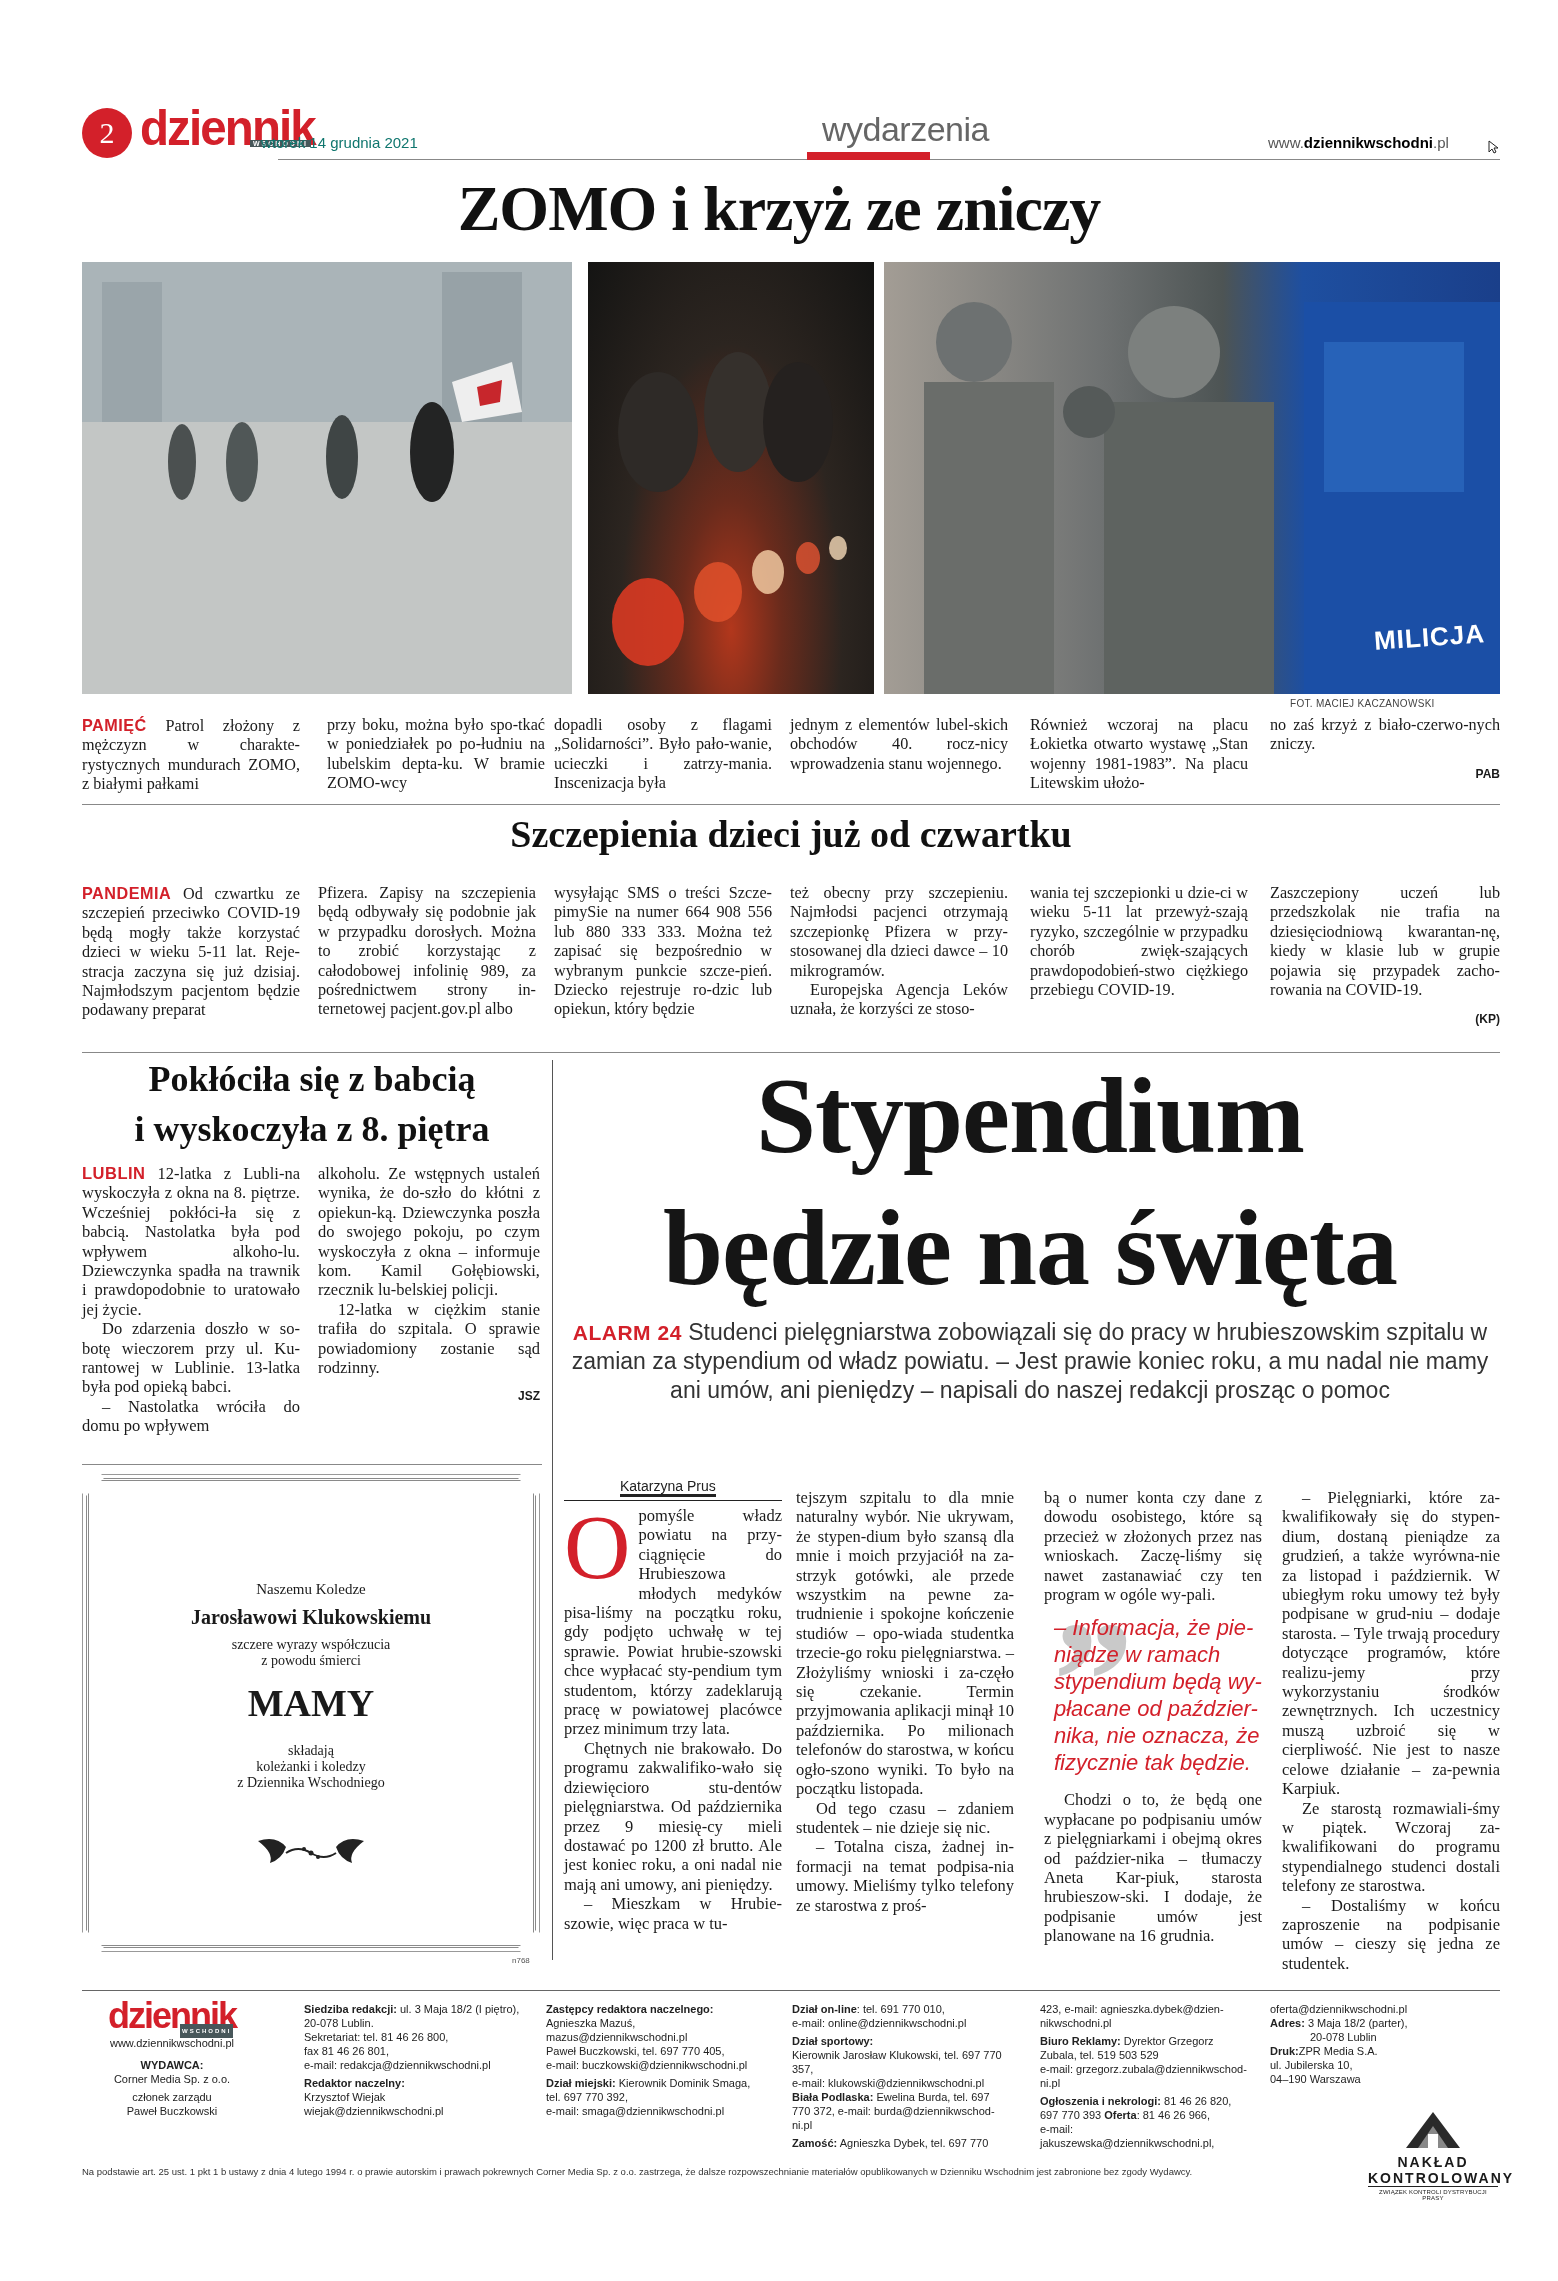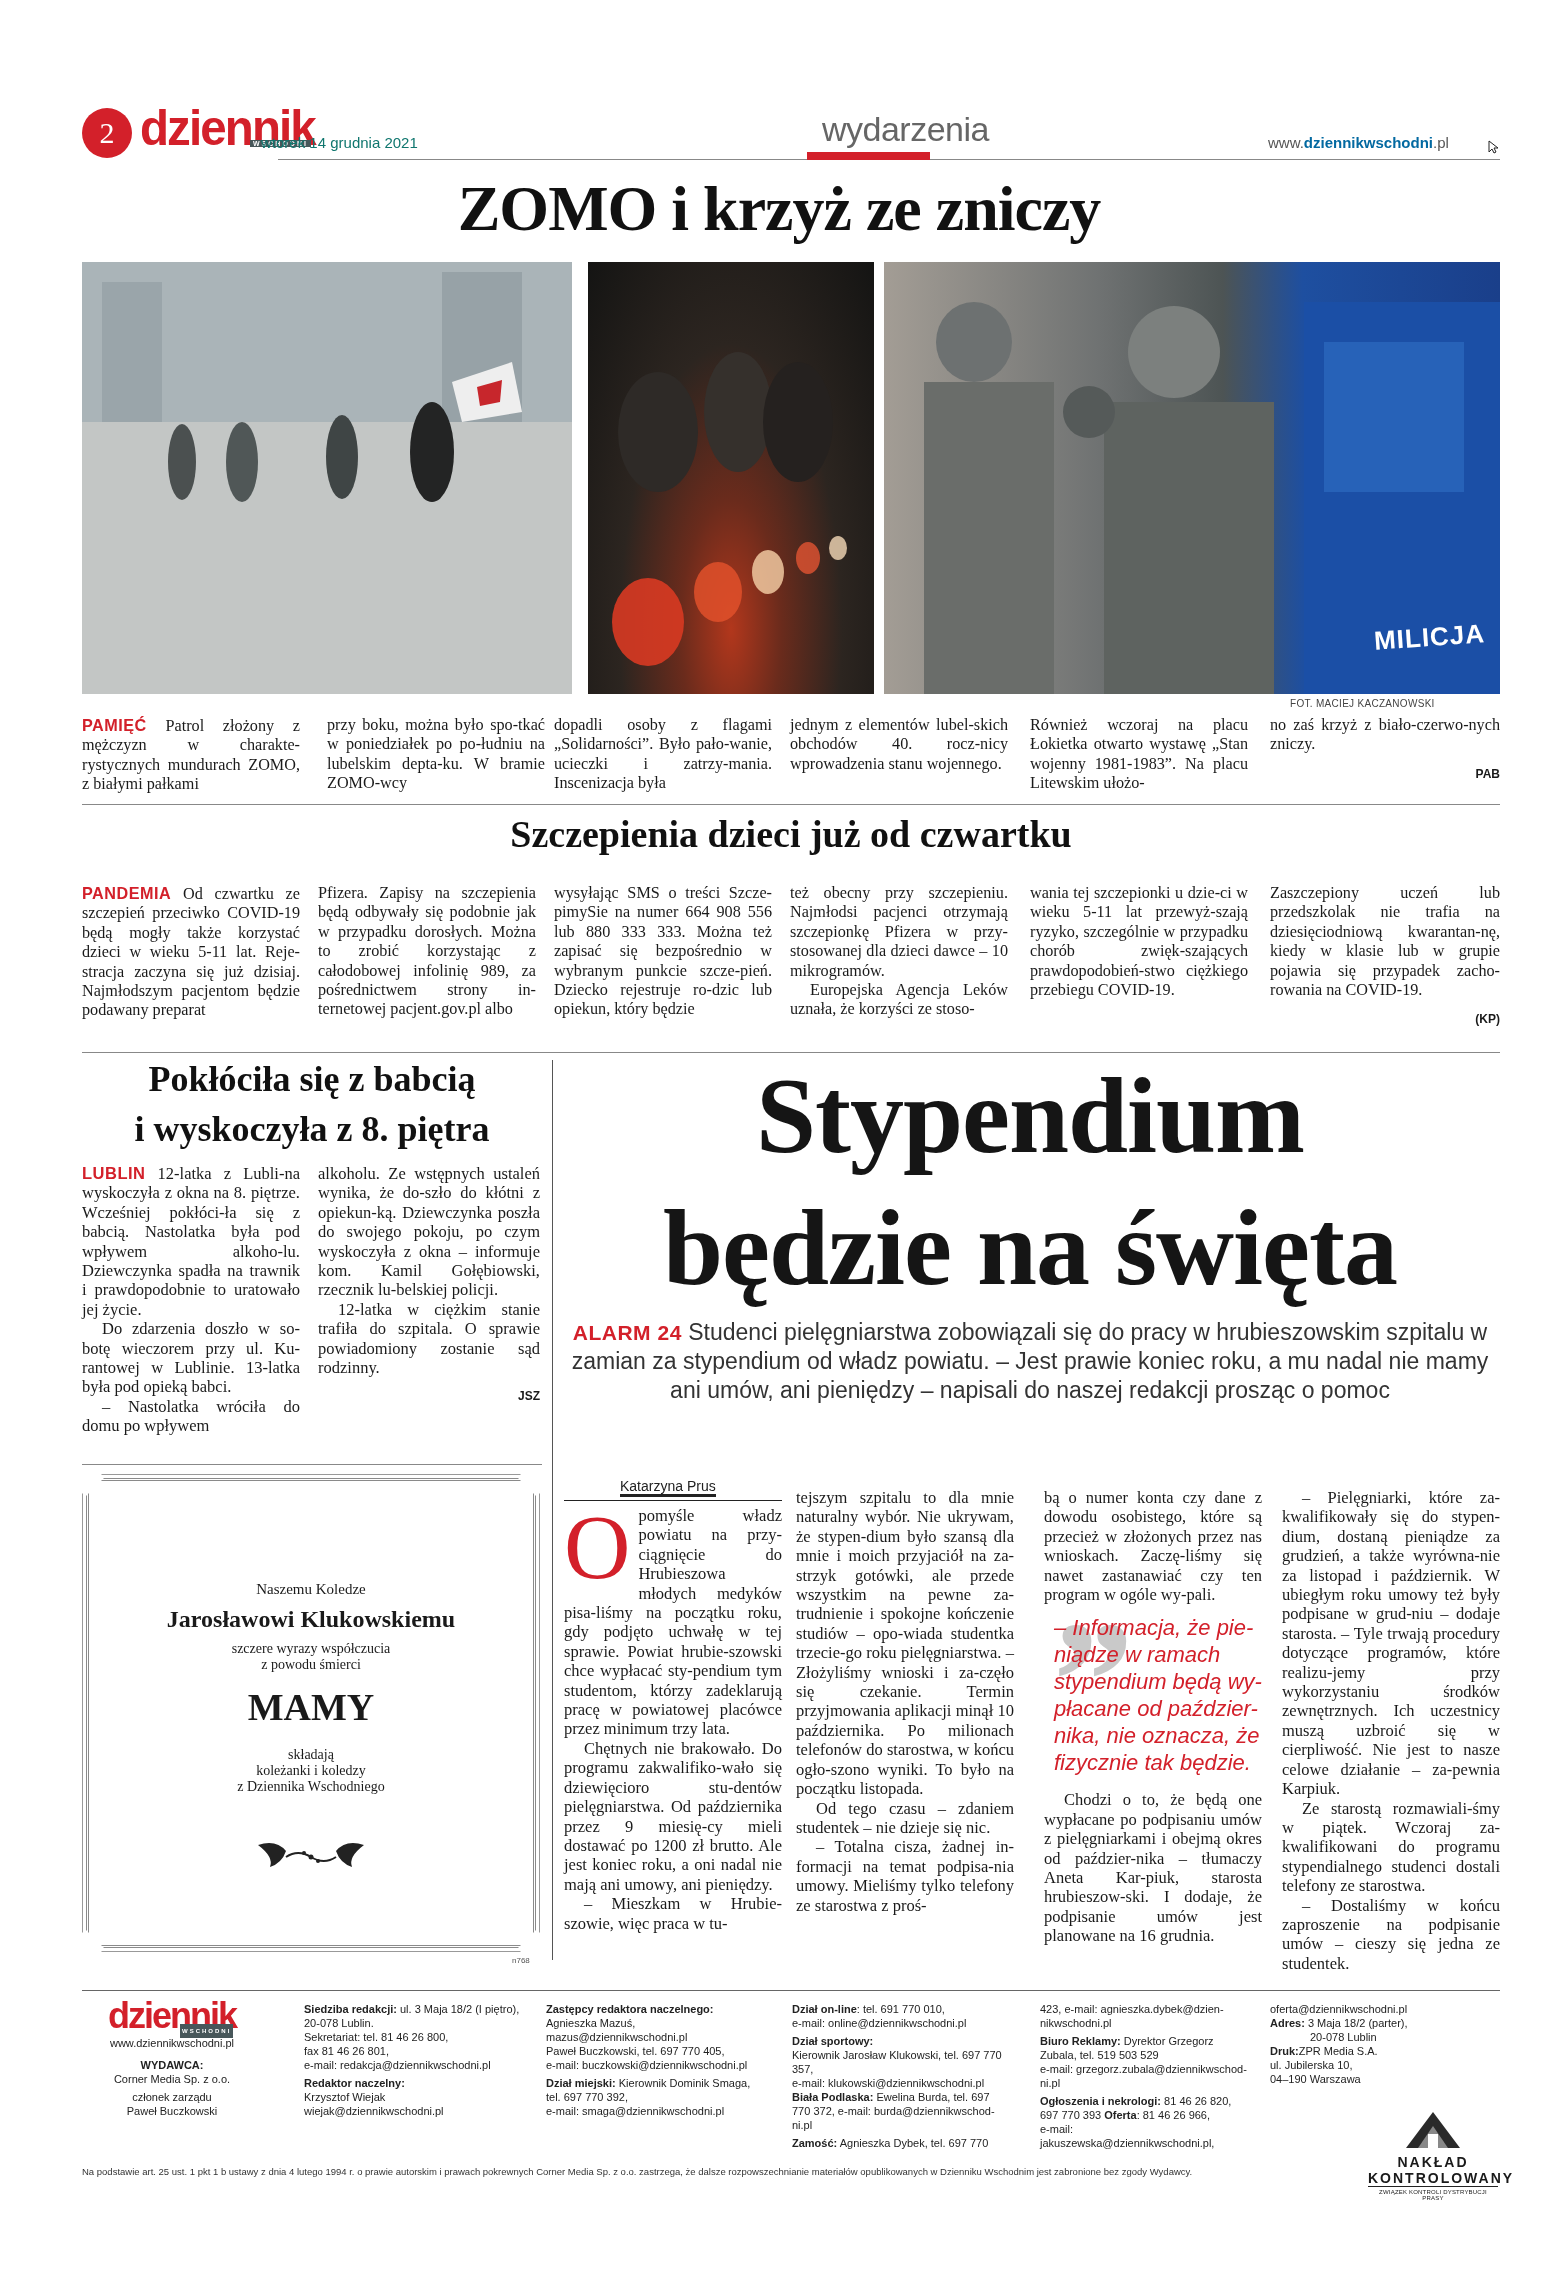--- a/index.html
+++ b/index.html
@@ -9,21 +9,21 @@
   
   .page-num { left: 82px; top: 108px; width: 50px; height: 50px; border-radius: 50%; background: #d3202a; color: #fff; font-family: "Liberation Serif", serif; font-size: 30px; text-align: center; line-height: 50px; }
   .logo { left: 140px; top: 100px; }
   .logo-word { font-family: "Liberation Sans", sans-serif; font-weight: bold; font-size: 50px; color: #d3202a; letter-spacing: -2px; line-height: 56px; transform: scaleX(0.95); transform-origin: left; display: block; }
   .logo-sub { position: absolute; left: 110px; top: 40px; background: #47575a; color: #fff; font-family: "Liberation Sans", sans-serif; font-size: 7px; letter-spacing: 2px; padding: 0 3px; font-weight: bold; }
   .date { left: 261px; top: 134px; font-family: Liberation Sans, sans-serif; font-size: 15px; color: #0f766e; }
   .header-rule { left: 278px; top: 159px; width: 1222px; height: 1px; background: #888; }
   .section { left: 822px; top: 110px; font-family: "Liberation Sans", sans-serif; font-size: 34px; color: #666; font-weight: normal; letter-spacing: -0.5px; }
   .section-bar { left: 807px; top: 152px; width: 123px; height: 8px; background: #d3202a; }
   .url { left: 1268px; top: 134px; font-family: "Liberation Sans", sans-serif; font-size: 15px; color: #555; }
-  .url b { color: #0369a1; }
+  .url b { color: #000000; }
   .cursor-icon { left: 1488px; top: 140px; width: 12px; height: 14px; }
 
   .headline1 { left: 0; width: 1558px; top: 172px; text-align: center; font-family: "Liberation Serif", serif; font-weight: bold; font-size: 64px; letter-spacing: -1px; color: #111; }
 
   
   .photo { top: 262px; height: 432px; overflow: hidden; }
   .ph1 { left: 82px; width: 490px; background: linear-gradient(180deg,#b9c3c6 0%, #c7cdcf 45%, #b6bbbc 60%, #d3d4d2 100%); }
   .ph2 { left: 588px; width: 286px; background: radial-gradient(ellipse at 50% 85%, #b2371c 0%, #6a2b1c 25%, #2c2520 55%, #141413 100%); }
   .ph3 { left: 884px; width: 616px; background: linear-gradient(90deg,#a39d95 0%, #6f7272 35%, #4d5454 55%, #1e4fa0 68%, #1a3f8a 100%); }
   .fig { position: absolute; }
@@ -214,21 +214,21 @@
 </div>
 <div class="col" style="left:1282px;top:1488px;width:218px;font-size:16.5px;">
   <div style="text-indent:20px">– Pielęgniarki, które za-kwalifikowały się do stypen-dium, dostaną pieniądze za grudzień, a także wyrówna-nie za listopad i październik. W ubiegłym roku umowy też były podpisane w grud-niu – dodaje starosta. – Tyle trwają procedury dotyczące programów, które realizu-jemy przy wykorzystaniu środków zewnętrznych. Ich uczestnicy muszą uzbroić się w cierpliwość. Nie jest to nasze celowe działanie – za-pewnia Karpiuk.</div>
   <div class="p" style="text-indent:20px">Ze starostą rozmawiali-śmy w piątek. Wczoraj za-kwalifikowani do programu stypendialnego studenci dostali telefony ze starostwa.</div>
   <div class="p" style="text-indent:20px">– Dostaliśmy w końcu zaproszenie na podpisanie umów – cieszy się jedna ze studentek.</div>
 </div>
 
 <div class="obit-frame"></div>
 <div class="abs obit">
   <div style="margin-top:100px;font-size:15px;">Naszemu Koledze</div>
-  <div style="margin-top:8px;font-size:24px;font-weight:bold;">Jarosławowi Klukowskiemu</div>
+  <div style="margin-top:8px;font-size:20px;font-weight:bold;">Jarosławowi Klukowskiemu</div>
   <div style="margin-top:8px;font-size:14px;">szczere wyrazy współczucia</div>
   <div style="font-size:14px;">z powodu śmierci</div>
   <div style="margin-top:12px;font-size:38px;font-weight:bold;">MAMY</div>
   <div style="margin-top:18px;font-size:14px;">składają</div>
   <div style="font-size:14px;">koleżanki i koledzy</div>
   <div style="font-size:14px;">z Dziennika Wschodniego</div>
   <svg style="margin-top:42px" width="110" height="34" viewBox="0 0 110 34">
     <path d="M2 8 Q20 2 30 14 Q26 26 14 30 Q18 20 2 8 Z" fill="#222"></path>
     <path d="M108 8 Q90 2 80 14 Q84 26 96 30 Q92 20 108 8 Z" fill="#222"></path>
     <path d="M30 20 Q42 12 55 20 Q68 28 80 20" stroke="#222" stroke-width="2" fill="none"></path>

